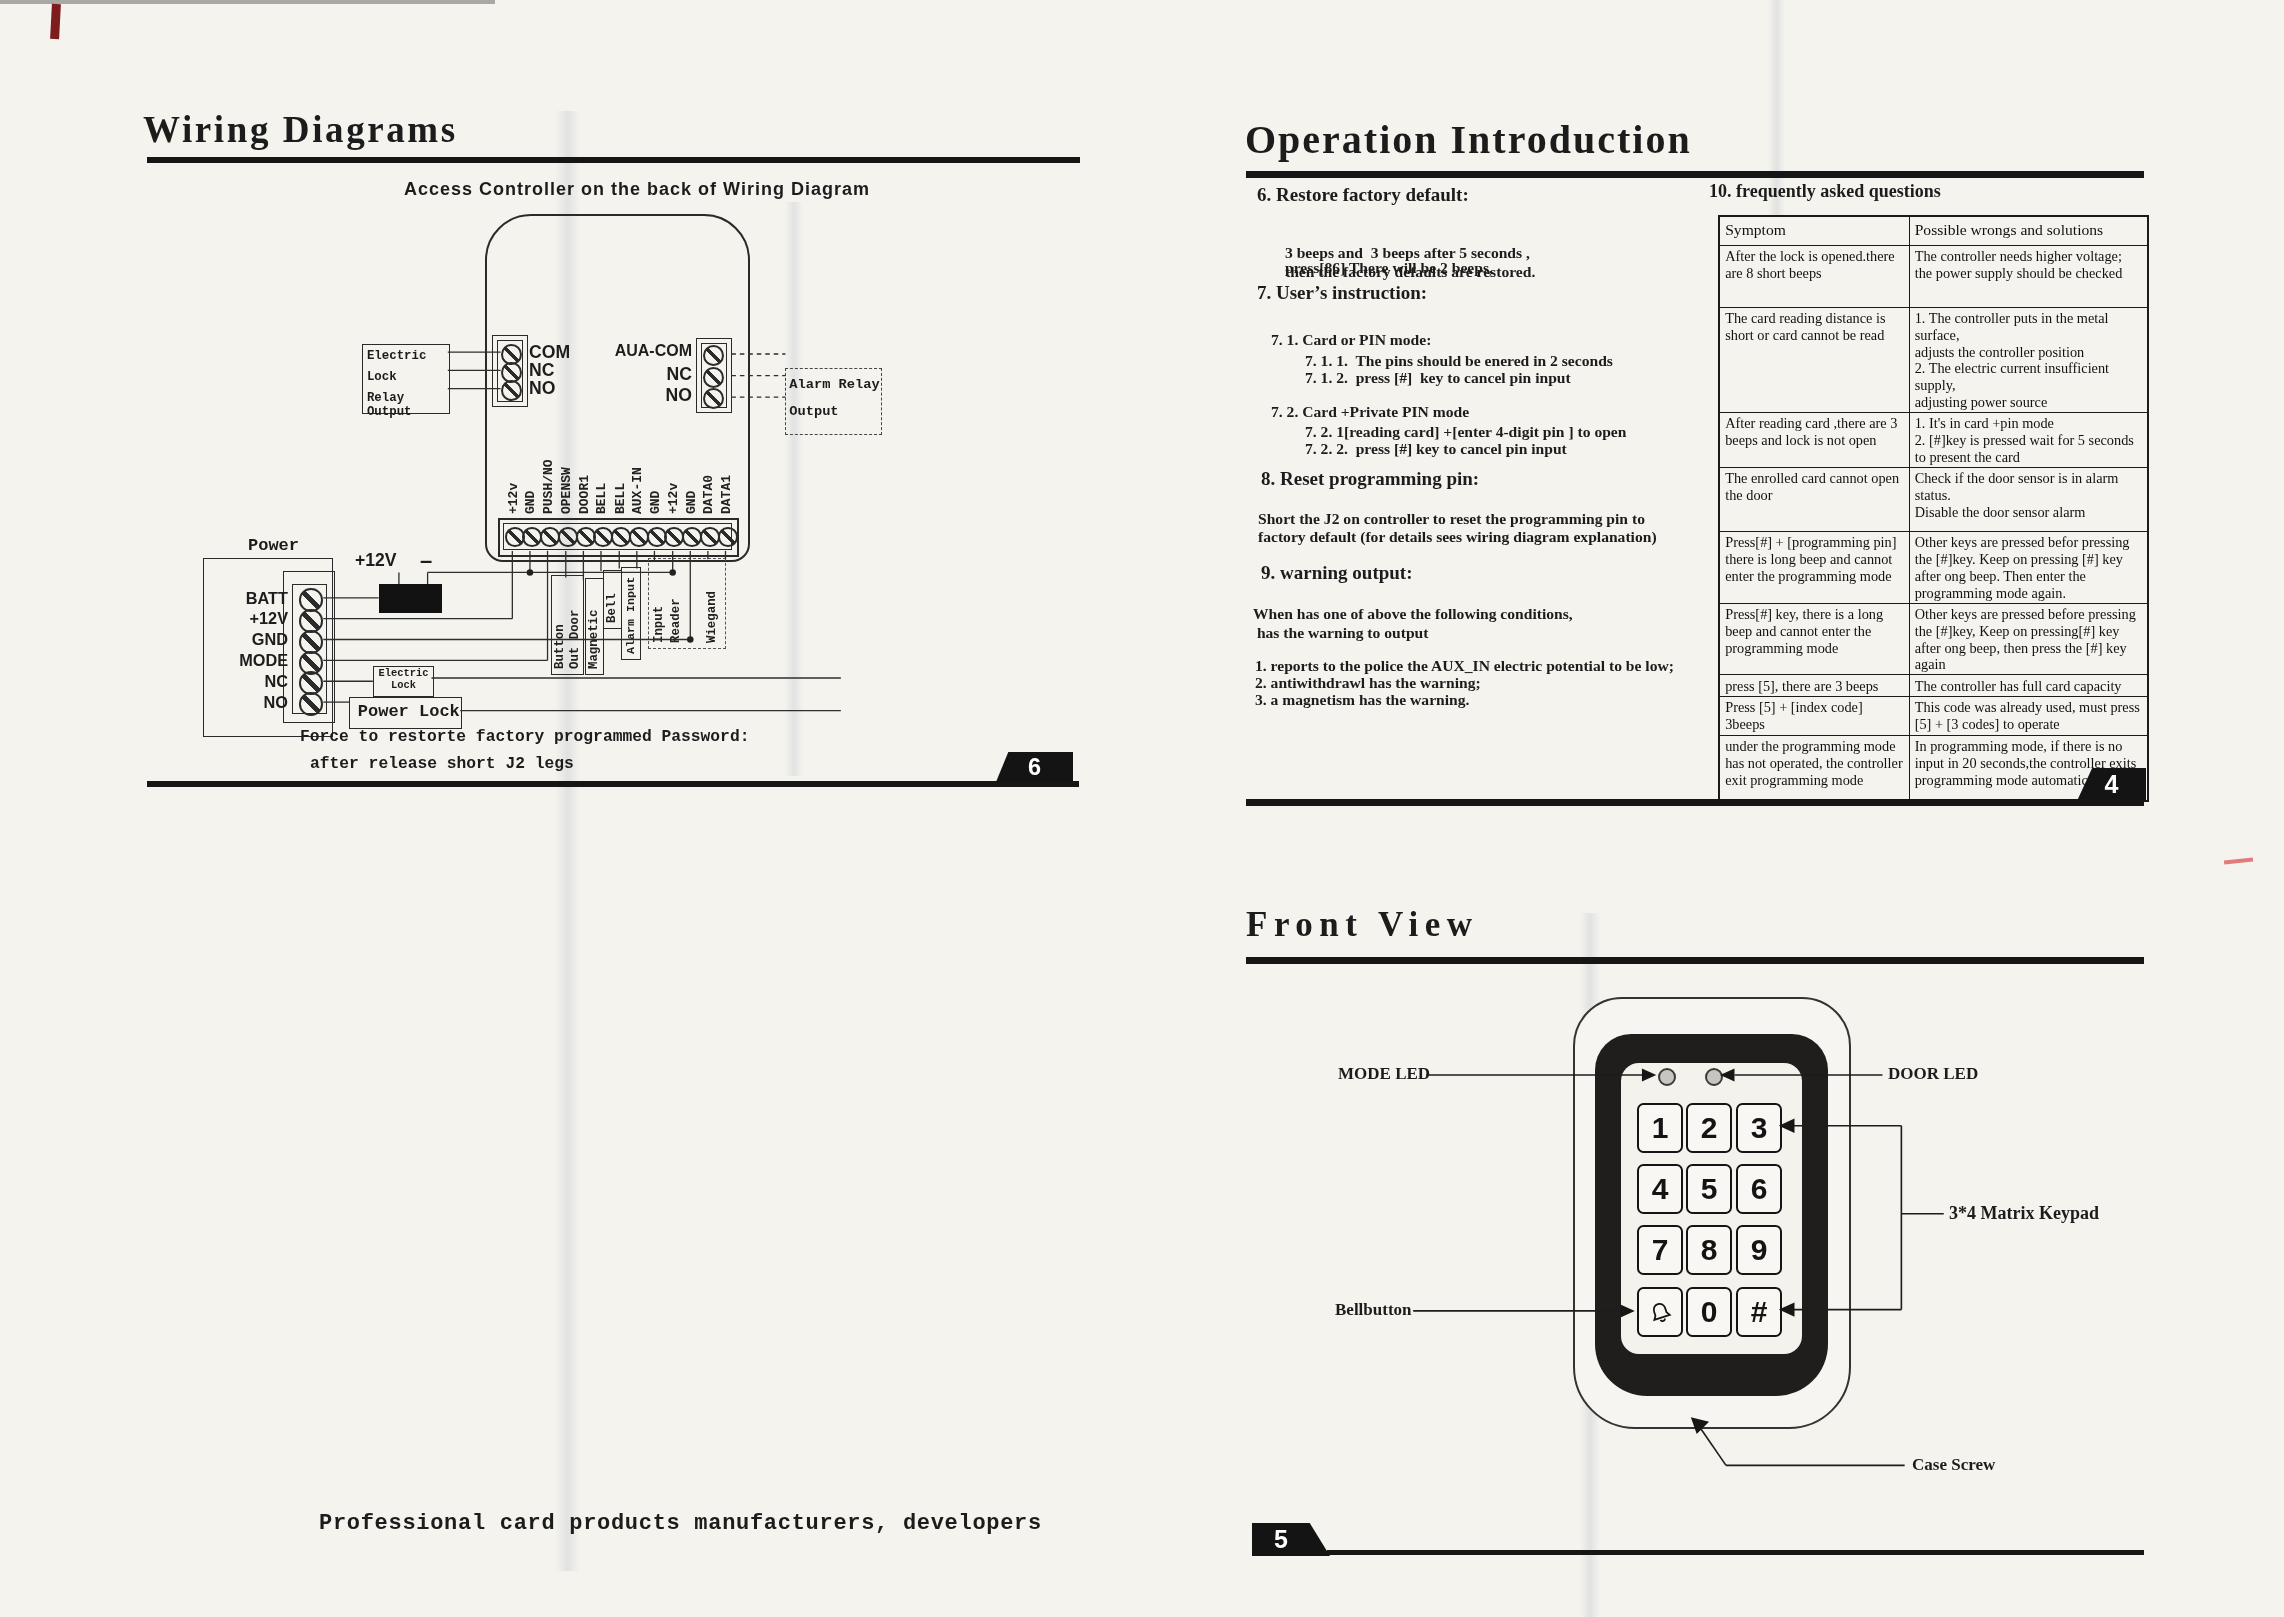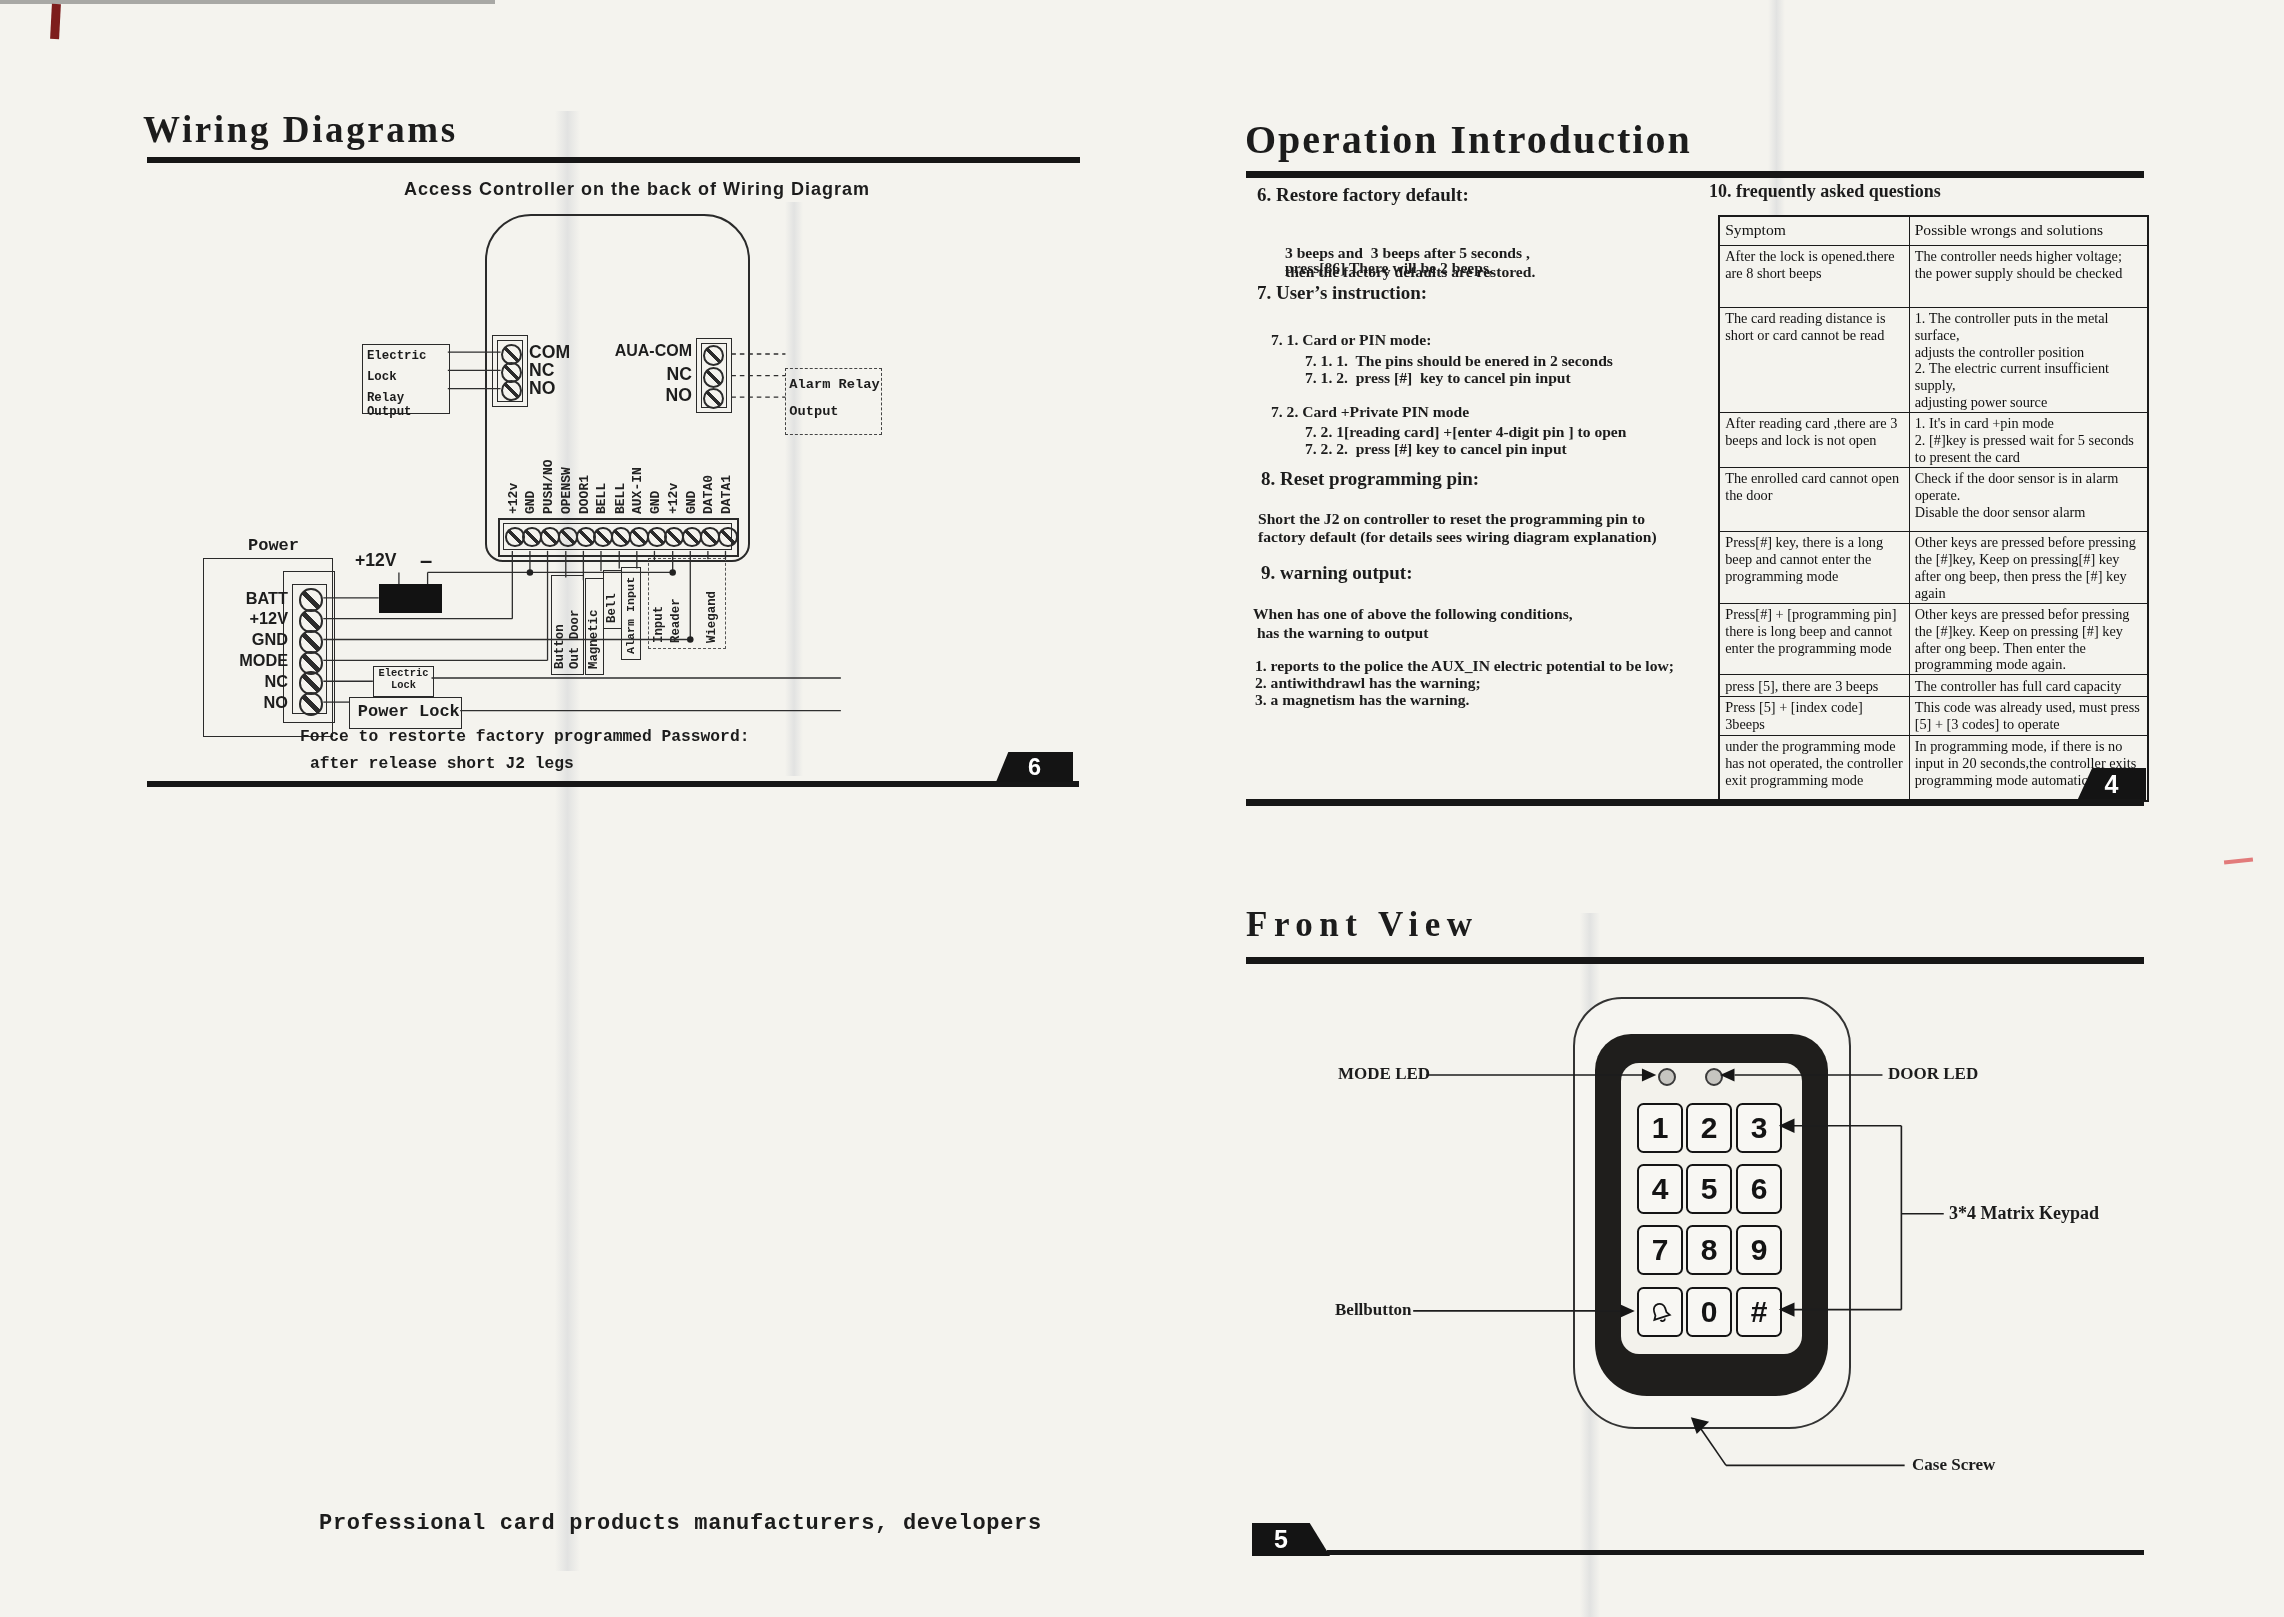--- a/index.html
+++ b/index.html
@@ -213,30 +213,30 @@
 2. The electric current insufficient supply,
 adjusting power source</td>
         </tr>
     <tr style="height:55px">
       <td>After reading card ,there are 3 beeps and lock is not open</td>
       <td>1. It's in card +pin mode
 2. [#]key is pressed wait for 5 seconds to present the card</td>
         </tr>
     <tr style="height:64px">
       <td>The enrolled card cannot open the door</td>
-      <td>Check if the door sensor is in alarm operate.
+      <td>Check if the door sensor is in alarm status.
 Disable the door sensor alarm</td>
+        </tr>
+    <tr style="height:66px">
+      <td>Press[#] + [programming pin] there is long beep and cannot enter the programming mode</td>
+      <td class="sm">Other keys are pressed befor pressing the [#]key. Keep on pressing [#] key after ong beep. Then enter the programming mode again.</td>
         </tr>
     <tr style="height:60px">
       <td>Press[#] key, there is a long beep and cannot enter the programming mode</td>
       <td>Other keys are pressed before pressing the [#]key, Keep on pressing[#] key after ong beep, then press the [#] key again</td>
-        </tr>
-    <tr style="height:66px">
-      <td>Press[#] + [programming pin] there is long beep and cannot enter the programming mode</td>
-      <td class="sm">Other keys are pressed befor pressing the [#]key. Keep on pressing [#] key after ong beep. Then enter the programming mode again.</td>
         </tr>
     <tr style="height:20px">
       <td>press [5], there are 3 beeps</td>
       <td>The controller has full card capacity</td>
         </tr>
     <tr style="height:39px">
       <td>Press [5] + [index code] 3beeps</td>
       <td>This code was already used, must press [5] + [3 codes] to operate</td>
         </tr>
     <tr style="height:66px">

